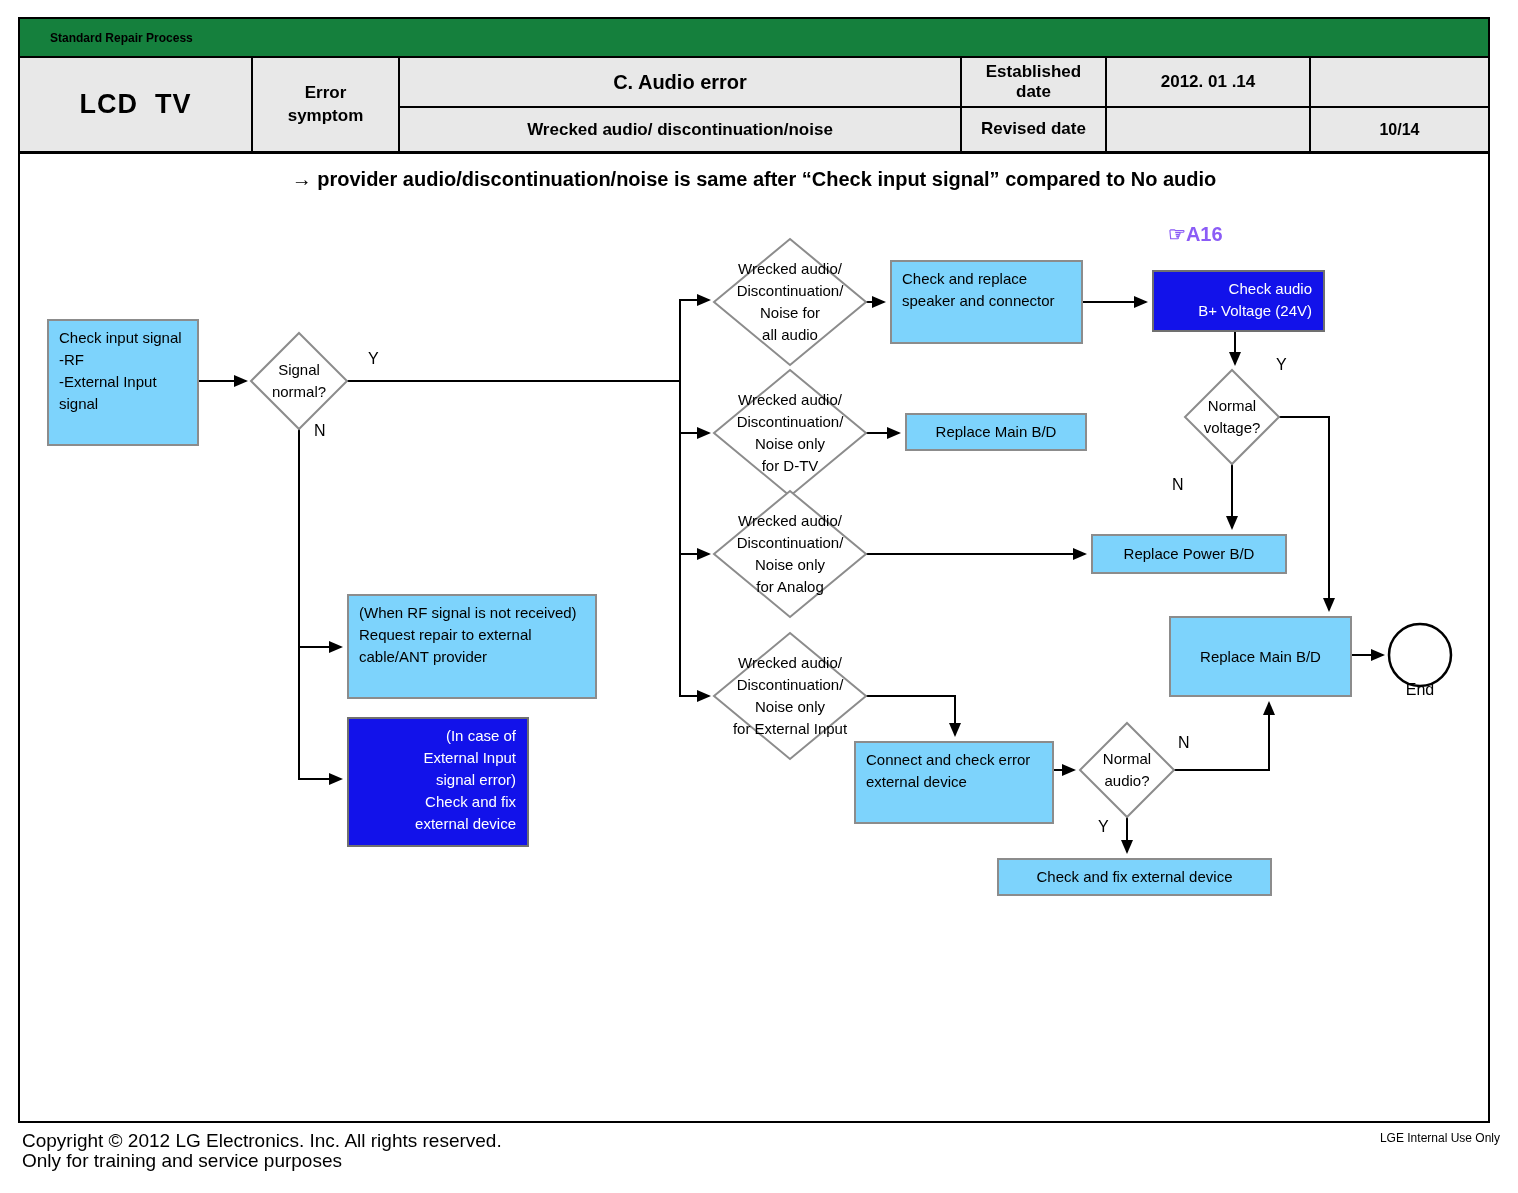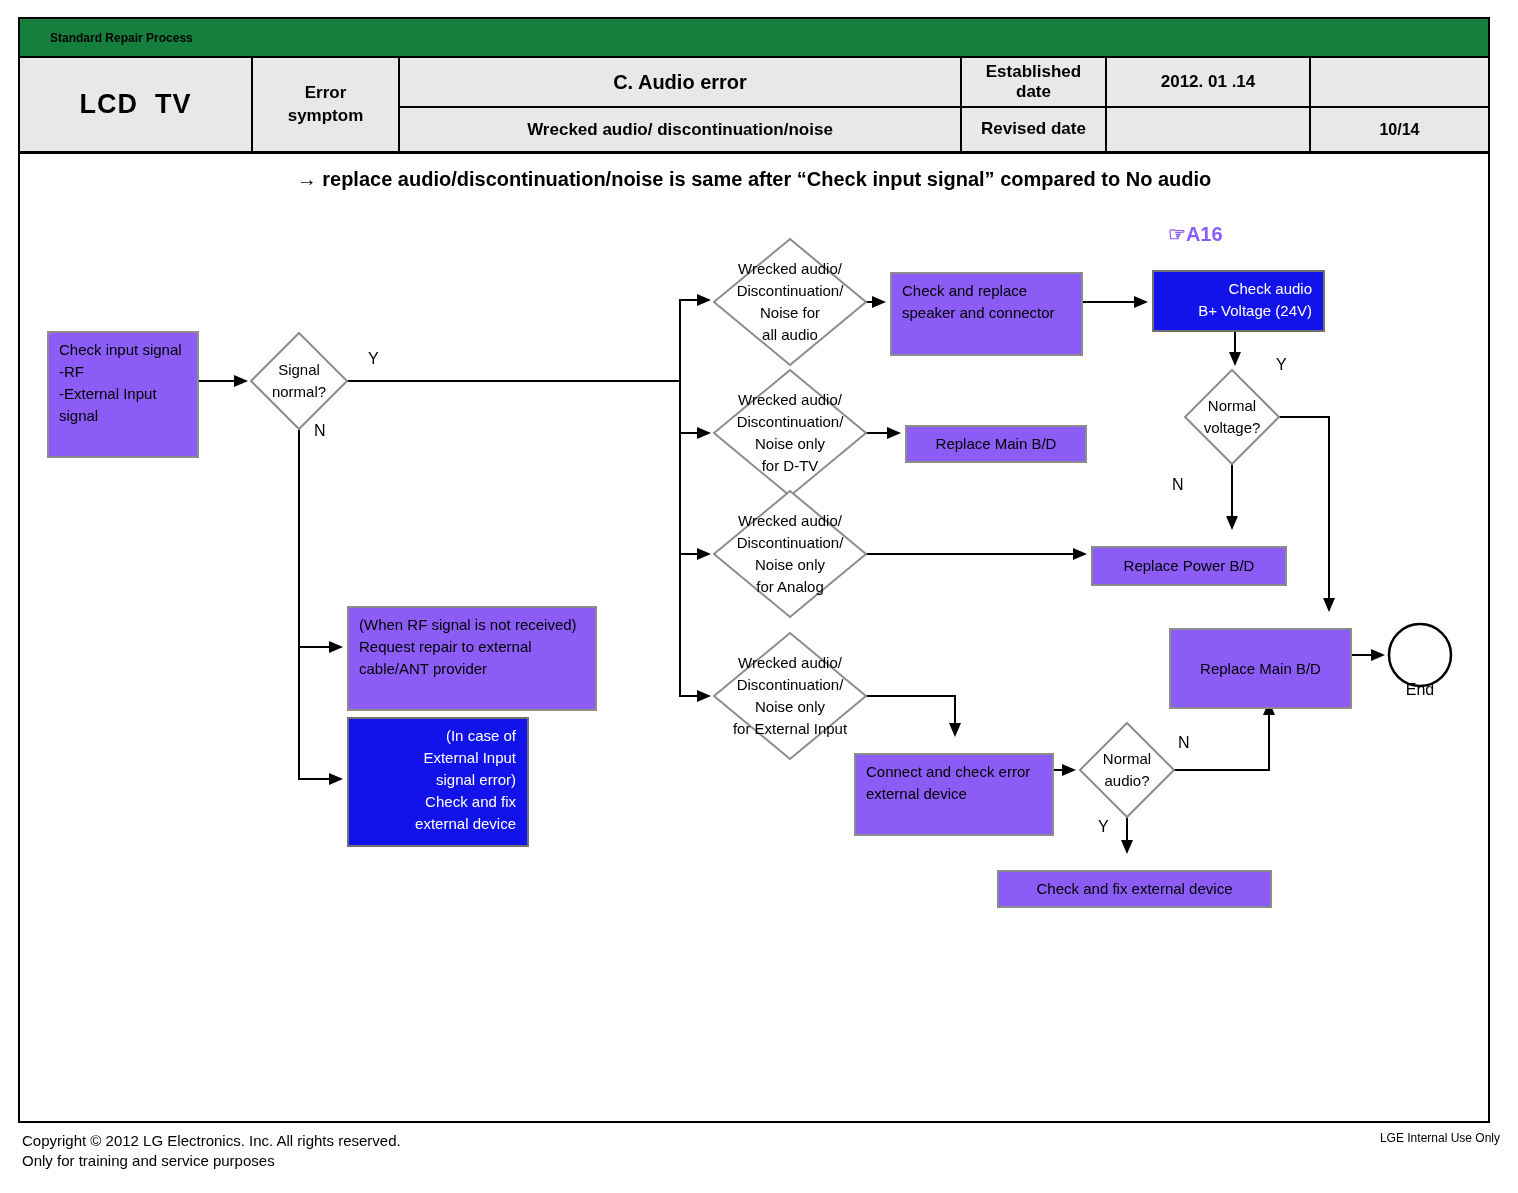--- a/index.html
+++ b/index.html
@@ -24,29 +24,29 @@
 
   .content { position:relative; height:964px; background:#fff; }
   .note-title { position:absolute; left:0; top:14px; width:100%; text-align:center; font-size:20px; font-weight:bold; }
 
   svg.wires { position:absolute; left:0; top:0; }
   svg.wires path { stroke:#000; stroke-width:2; fill:none; }
   svg.wires polygon { fill:#fff; stroke:#8c8c8c; stroke-width:2; }
   svg.wires circle { fill:#fff; stroke:#000; stroke-width:2.5; }
 
   .node { position:absolute; font-size:15px; line-height:22px; white-space:pre-line; }
-  .pbox { background:#8b5cf6; border:2px solid #8c8c8c; padding:6px 10px;margin-top:12px; }
+  .pbox { background:#7dd3fc; border:2px solid #8c8c8c; padding:6px 10px; }
   .cbox { display:flex; align-items:center; justify-content:center; text-align:center; white-space:pre-line; }
   .bluebox { background:#1212ea; color:#fff; border:2px solid #707070; padding:6px 11px;text-align:right; }
   .dtext { position:absolute; text-align:center; font-size:15px; line-height:22px; white-space:pre-line; }
   .yn { position:absolute; font-size:16px; }
   .ref { position:absolute; font-size:20px; font-weight:bold; color:#8b5cf6; }
   .endlbl { position:absolute; text-align:center; font-size:16px; }
 
-  .foot-l { position:absolute; left:22px; top:1131px; font-size:15px; line-height:20px; }
+  .foot-l { position:absolute; left:22px; top:1131px; font-size:19px; line-height:20px; }
   .foot-r { position:absolute; right:18px; top:1131px; font-size:12px; }
 </style>
 </head>
 <body>
 
 <div class="page">
   <div class="frame">
 
     <div class="titlebar">Standard Repair Process</div>
 
@@ -61,21 +61,21 @@
           <span style="width:110px">Established date</span>
         </div>
       <div class="cell c-sm bR" style="grid-column:4;grid-row:2">Revised date</div>
       <div class="cell c-sm bR bB" style="grid-column:5;grid-row:1">2012. 01 .14</div>
       <div class="cell c-sm bR" style="grid-column:5;grid-row:2"></div>
       <div class="cell bB" style="grid-column:6;grid-row:1"></div>
       <div class="cell c-page" style="grid-column:6;grid-row:2">10/14</div>
     </div>
 
     <div class="content">
-      <div class="note-title">→ replace audio/discontinuation/noise is same after “Check input signal” compared to No audio</div>
+      <div class="note-title">→ provider audio/discontinuation/noise is same after “Check input signal” compared to No audio</div>
 
       <svg class="wires" width="1468" height="964" viewBox="0 0 1468 964">
         <defs>
           <marker id="arr" markerUnits="userSpaceOnUse" markerWidth="16" markerHeight="14" refX="13" refY="7" orient="auto">
             <path d="M1,1 L15,7 L1,13 Z" style="fill:#000;stroke:none"></path>
           </marker>
         </defs>
 
         <path d="M174,227 H226" marker-end="url(#arr)"></path>
         <path d="M327,227 H661"></path>

